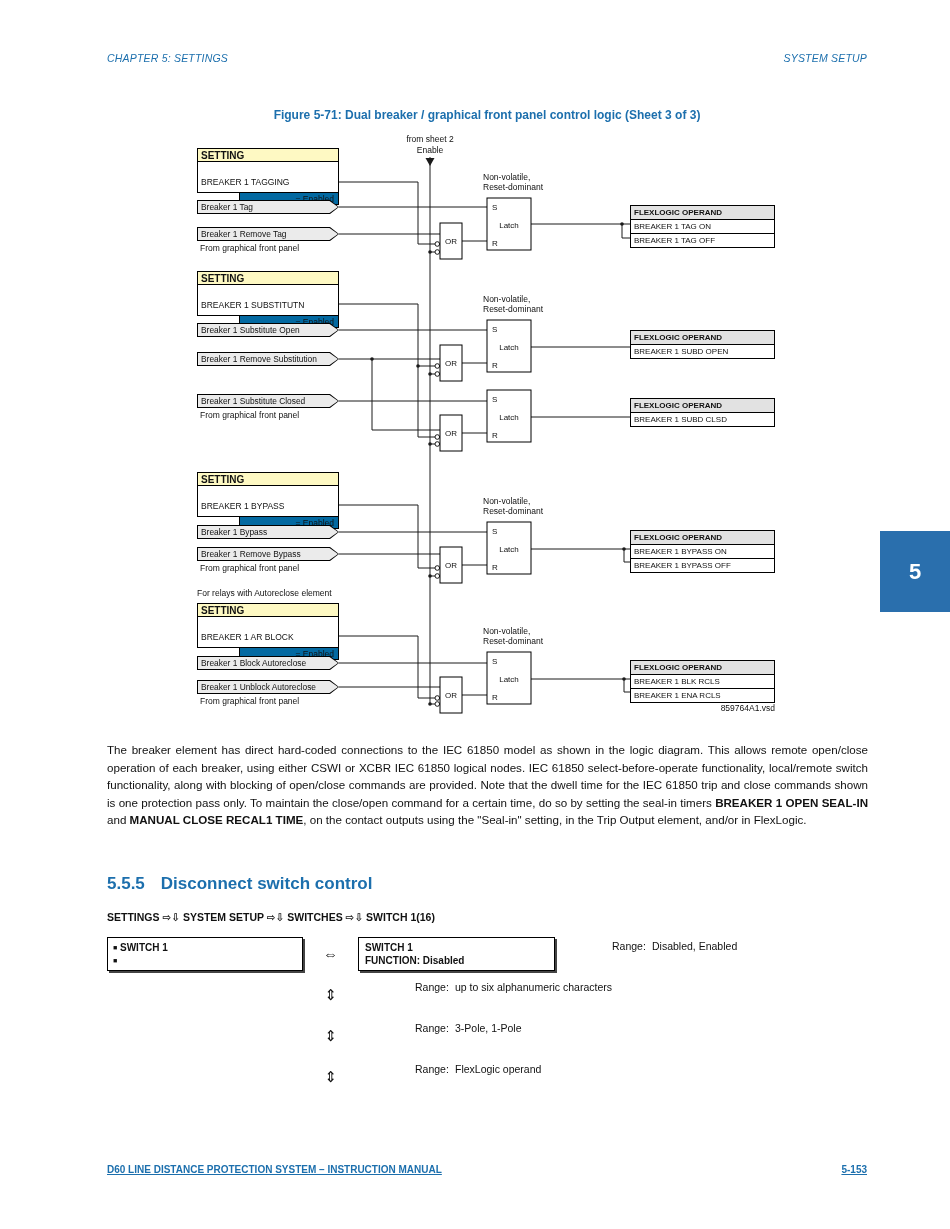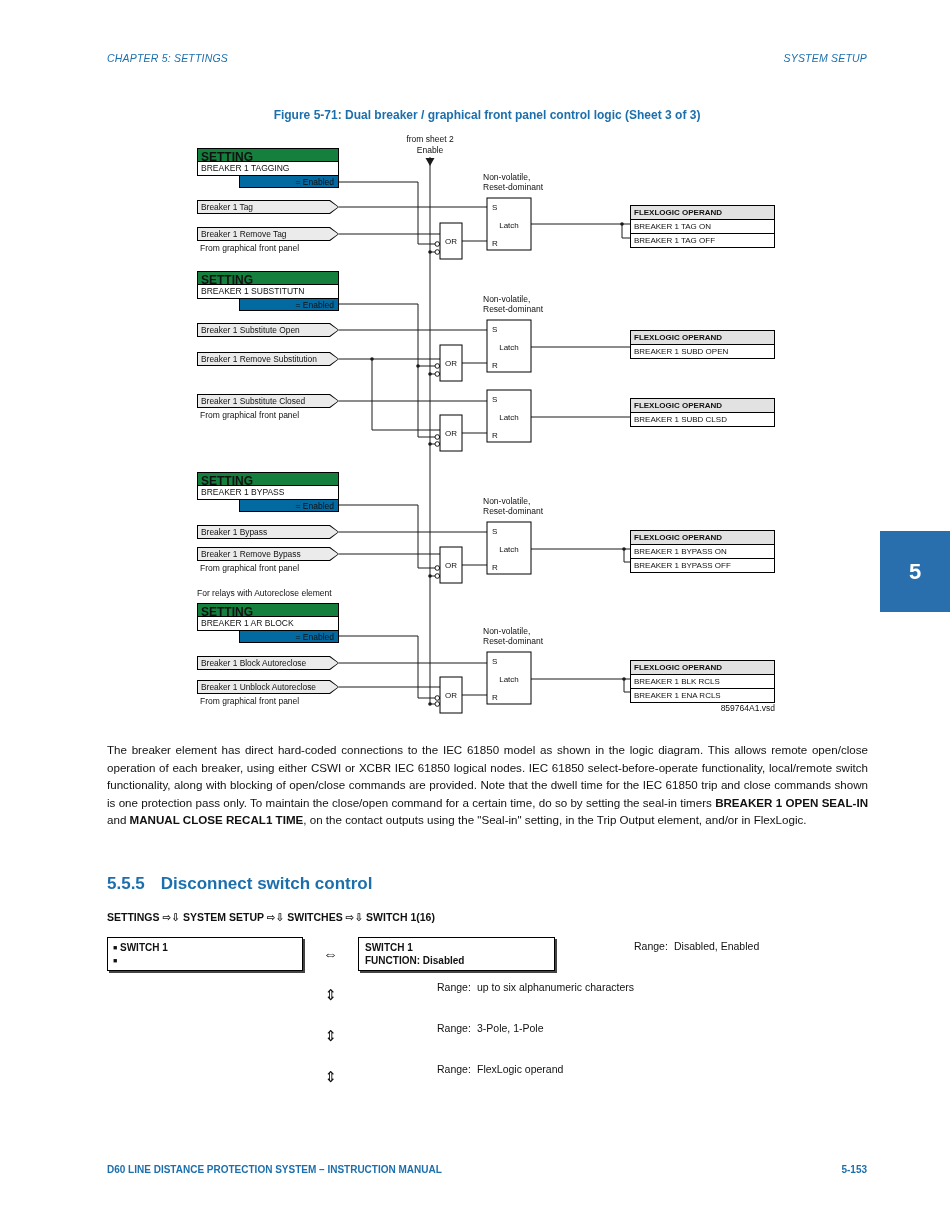--- a/index.html
+++ b/index.html
@@ -2,34 +2,34 @@
 <html><head>
 <meta charset="utf-8">
 <style>
   * { box-sizing: border-box; margin: 0; padding: 0; }
   html,body { width:950px; height:1229px; background:#fff; overflow:hidden; }
   body { position:relative; font-family:"Liberation Sans","DejaVu Sans",sans-serif; color:#111; }
   .abs { position:absolute; }
 
   
   .hdr { top:52px; font-size:10.5px; color:#1c6fad; letter-spacing:.2px;font-style:italic; }
-  .ftr { top:1164px; font-size:10px; font-weight:bold; color:#1c6fad; }
+  .ftr { top:1164px; font-size:10px; font-weight:bold; color:#1c6fad;text-decoration:underline; }
 
   
   .figcap { left:107px; top:108px; width:760px; text-align:center; font-size:12px; font-weight:bold; color:#1c6fad; }
 
   
   .d8 { font-size:8.5px; line-height:10px; color:#111; }
   .svgt { font-size:8px; fill:#111; font-family:"Liberation Sans","DejaVu Sans",sans-serif; }
 
   
   .setgrp { position:absolute; width:142px; }
   .set-main { border:1px solid #000; background:#fff; }
-  .set-hd { background:#15803d; border-bottom:1px solid #000; font-weight:bold; font-size:12px; padding:1px 3px; height:13px; }
-  .set-nm { font-size:8.5px; padding:1px 3px; height:13px; white-space:nowrap; }
+  .set-hd { background:#fef9c3; border-bottom:1px solid #000; font-weight:bold; font-size:10px; padding:1px 3px; height:13px; }
+  .set-nm { font-size:8.5px; padding:15px 3px; height:13px; white-space:nowrap; }
   .set-en { border:1px solid #000; margin:-1px 0 0 42px; width:100px; height:13px; font-size:8.5px; text-align:right; padding:1px 4px; background:#0369a1; }
 
   
   .opd { position:absolute; width:142px; height:14px; }
   .opd .bg { position:absolute; inset:0; background:#000; clip-path:polygon(0 0, calc(100% - 9px) 0, 100% 50%, calc(100% - 9px) 100%, 0 100%); }
   .opd .fg { position:absolute; inset:1px; background:#ebebeb; clip-path:polygon(0 0, calc(100% - 8.5px) 0, 100% 50%, calc(100% - 8.5px) 100%, 0 100%); }
   .opd .lbl { position:absolute; left:4px; top:2px; font-size:8.4px; white-space:nowrap; z-index:1; }
 
   
   .flx { position:absolute; width:145px; border:1px solid #000; background:#fff; }
@@ -50,21 +50,21 @@
 
   
   .stbl { position:absolute; left:107px; top:937px; width:780px; }
   .strow { display:flex; margin-bottom:7px; align-items:flex-start; }
   .colL { width:196px; }
   .menu-box { width:196px; height:34px; border:1px solid #000; box-shadow:2px 2px 0 #444; background:#fff;
               font-weight:bold; font-size:10px; line-height:13px; padding:3px 5px; }
   .arrow-col { width:55px; text-align:center; font-size:15px; line-height:34px; }
   .cell-box { width:197px; height:34px; border:1px solid #000; box-shadow:2px 2px 0 #444; background:#fff;
               font-weight:bold; font-size:10px; line-height:13px; padding:3px 6px; white-space:nowrap; }
-  .range-col { margin-left:79px; display:flex; font-size:10.5px; padding-top:3px; }
+  .range-col { margin-left:57px; display:flex; font-size:10.5px; padding-top:3px; }
   .range-label { width:40px; }
   .sq { font-size:7px; vertical-align:1px; }
 </style>
 </head>
 <body>
 
 <div class="abs hdr" style="left:107px">CHAPTER 5: SETTINGS</div>
 <div class="abs hdr" style="right:83px">SYSTEM SETUP</div>
 
 <div class="abs figcap">Figure 5-71: Dual breaker / graphical front panel control logic (Sheet 3 of 3)</div>

